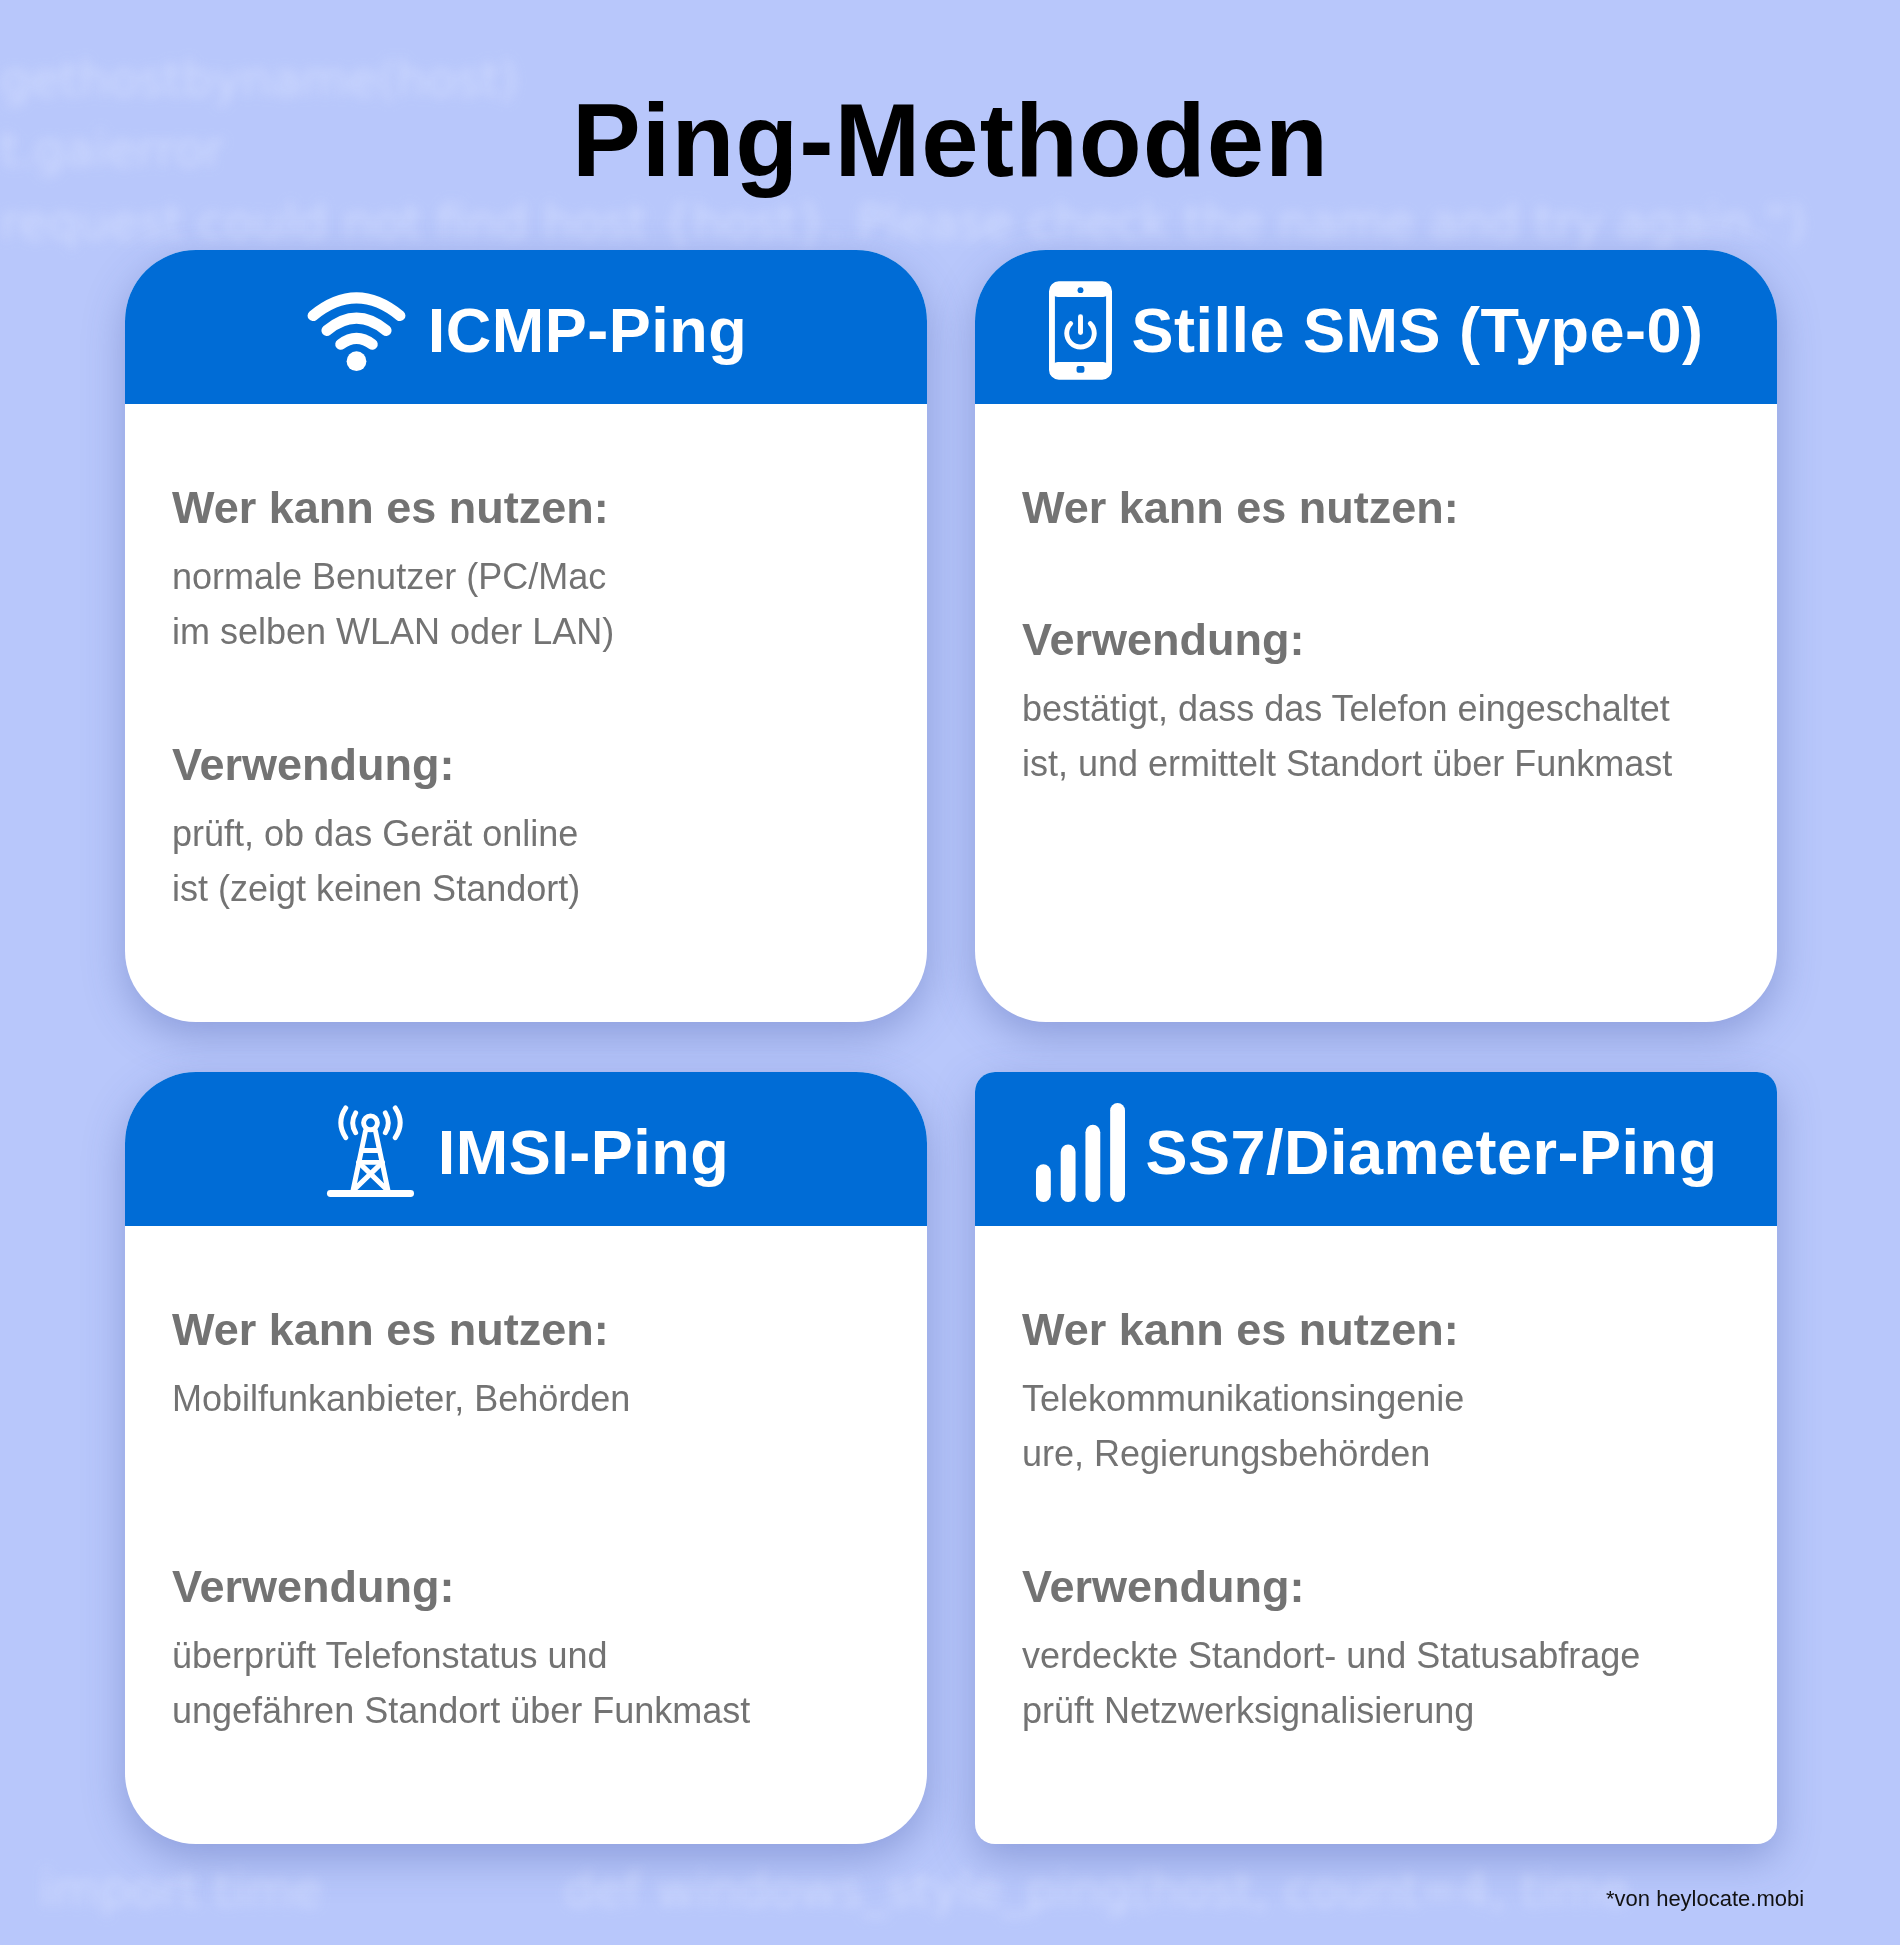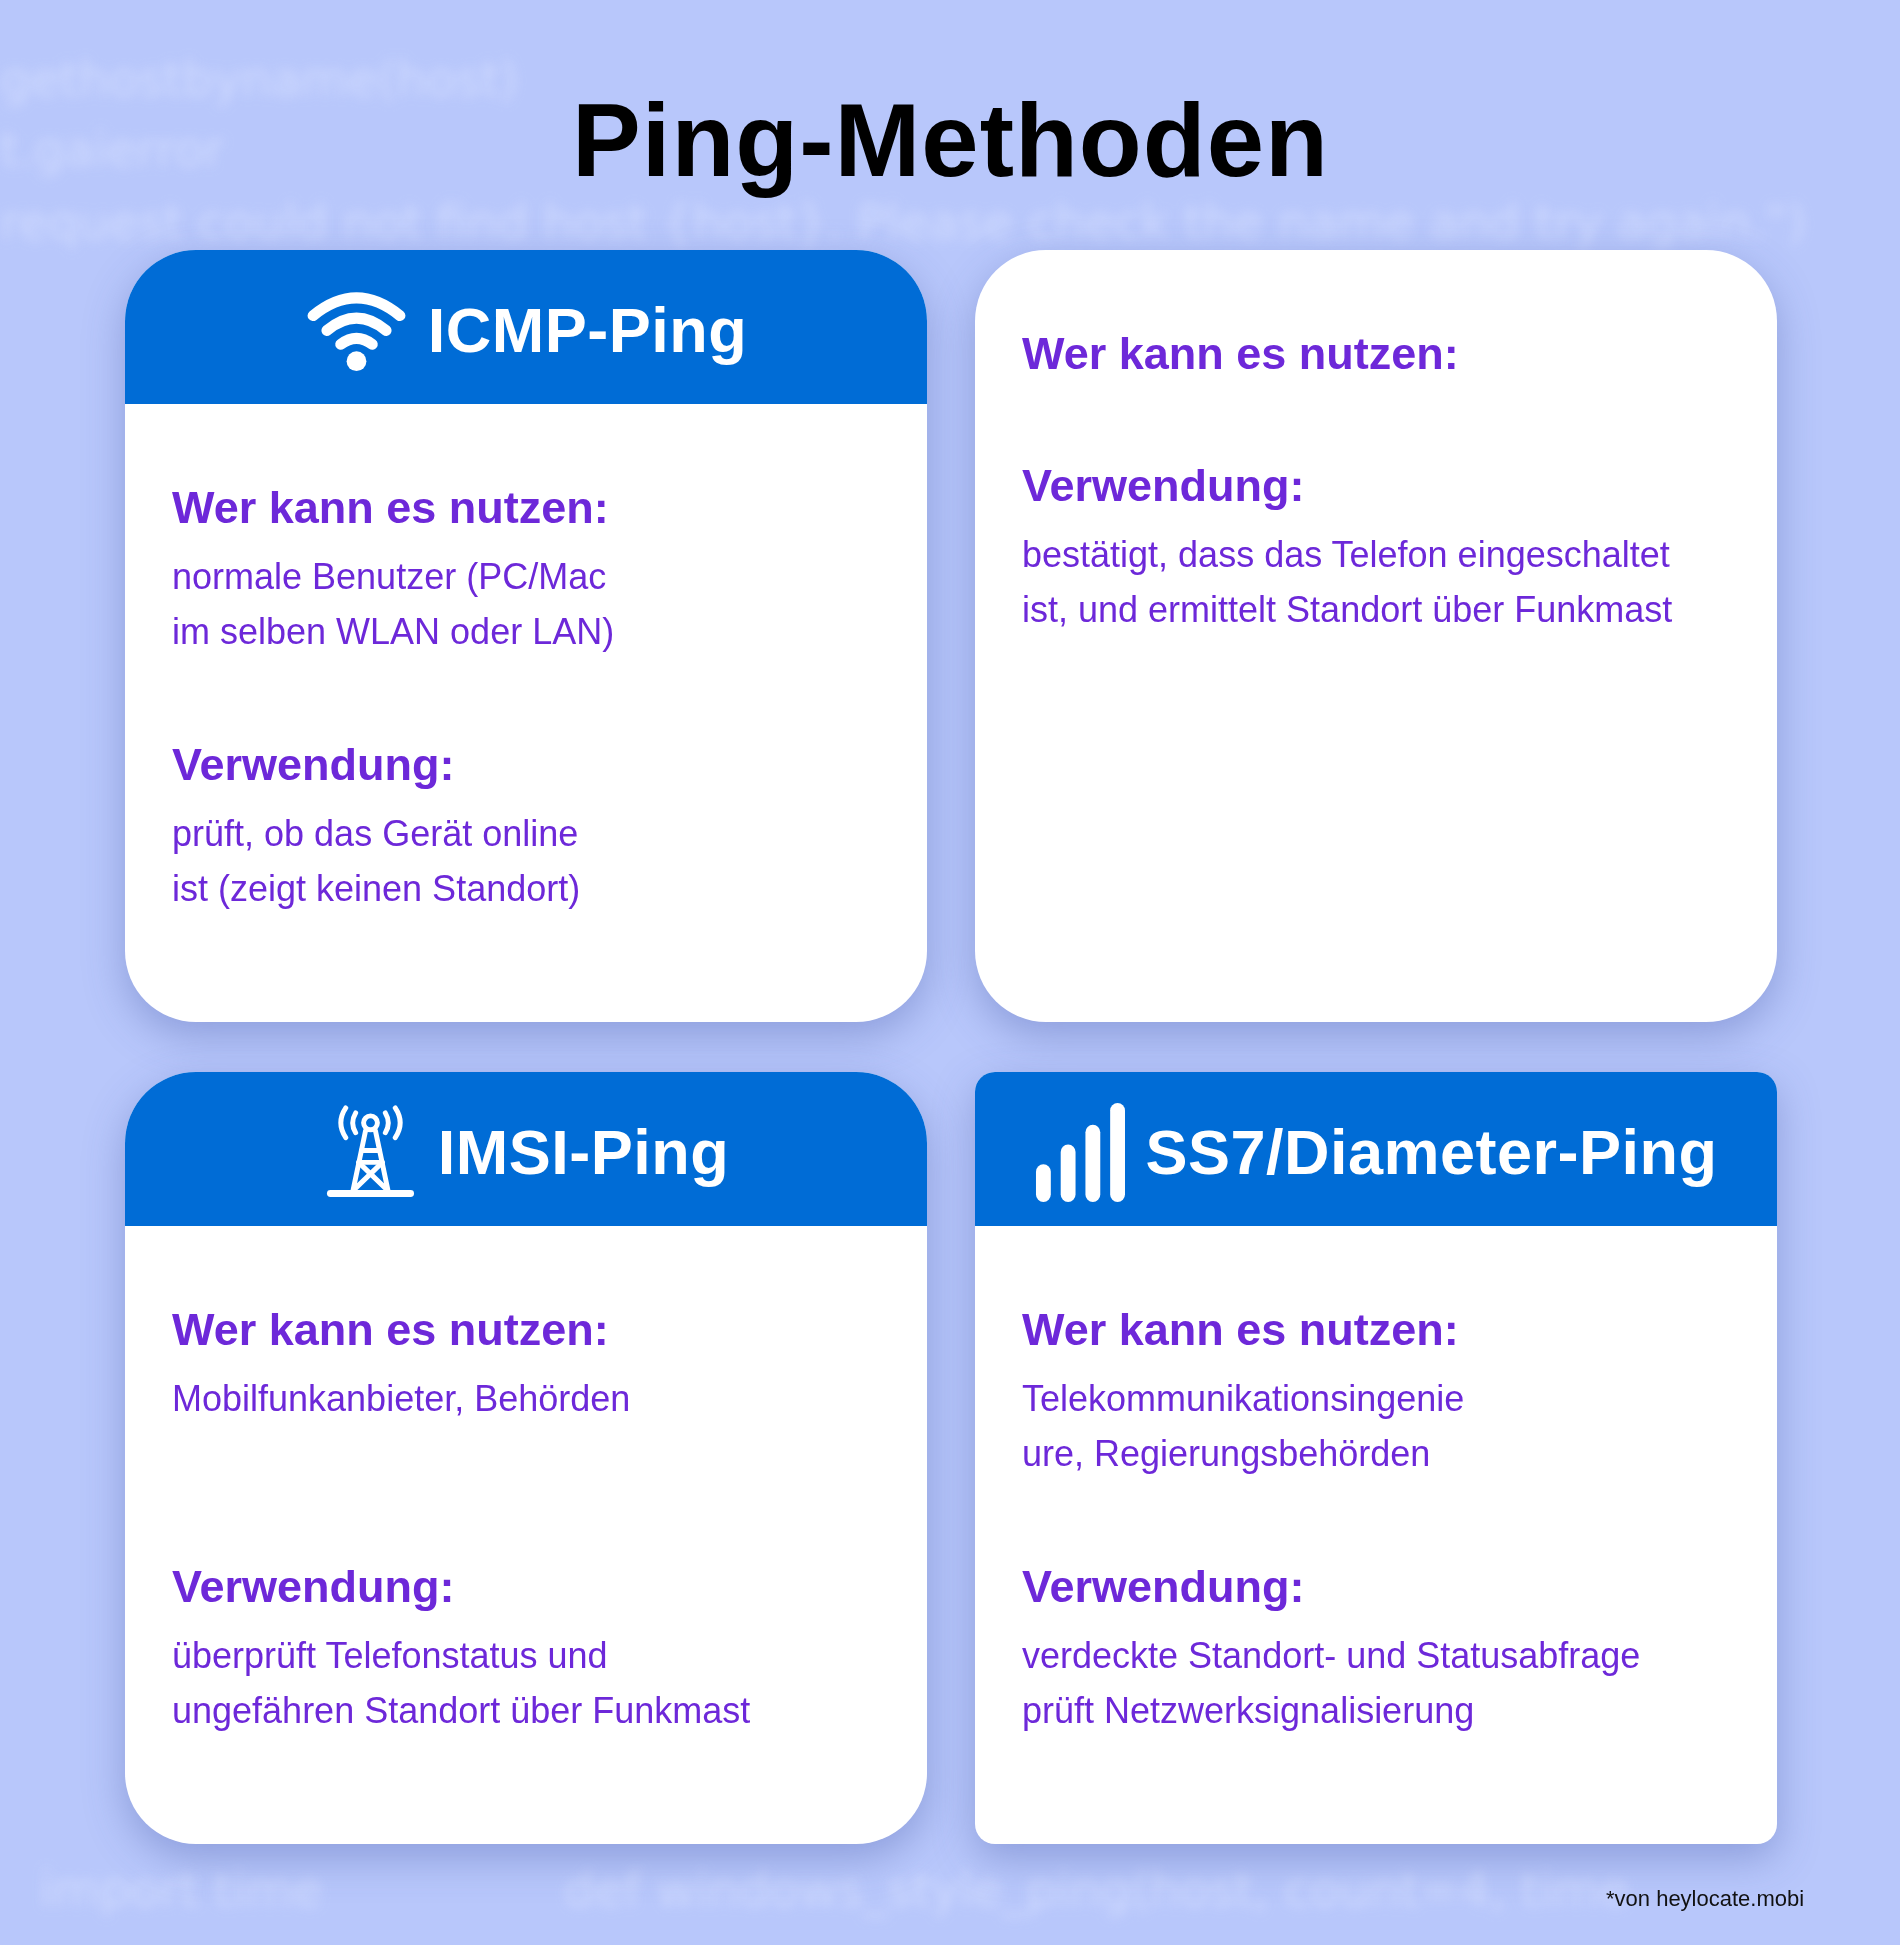--- a/index.html
+++ b/index.html
@@ -29,21 +29,21 @@
   }
   .card-header {
     height:154px; background:#006cd6; color:#fff;
     display:flex; align-items:center; justify-content:center; gap:20px;
     padding-top:6px; box-sizing:border-box;
   }
   .card-title {
     font-size:63px; font-weight:bold; white-space:nowrap; letter-spacing:0.5px;
   }
   .icon { display:inline-flex; align-items:center; justify-content:center; }
-  .card-body { padding:76px 20px 0 47px; color:#6d28d9; }
+  .card-body { padding:76px 20px 0 47px; color:#737373; }
   .sec-heading {
     font-size:45px; font-weight:bold; line-height:55px; margin:0;
   }
   .sec-text {
     font-size:36px; line-height:55px; margin:14px 0 0 0; white-space:pre-line;
     min-height:111px;
   }
   .sec-gap { height:77px; }
   .footer {
     position:absolute; left:1606px; top:1886px; font-size:22px; color:#111;
@@ -81,20 +81,34 @@
     <p class="sec-text">normale Benutzer (PC/Mac
 im selben WLAN oder LAN)</p>
     <div class="sec-gap"></div>
     <p class="sec-heading">Verwendung:</p>
     <p class="sec-text">prüft, ob das Gerät online
 ist (zeigt keinen Standort)</p>
   </div>
 </div>
 
 <div class="card" style="left:975px;top:250px;">
+  <div class="card-header">
+    <span class="icon">
+      <svg width="63" height="99" viewBox="0 0 64 100">
+        <rect x="3" y="3" width="58" height="94" rx="7" fill="none" stroke="#fff" stroke-width="6"></rect>
+        <rect x="3" y="3" width="58" height="13" rx="6" fill="#fff"></rect>
+        <rect x="3" y="82" width="58" height="15" rx="6" fill="#fff"></rect>
+        <circle cx="32" cy="9" r="3" fill="#006cd6"></circle>
+        <rect x="28" y="86" width="8" height="7" rx="2" fill="#006cd6"></rect>
+        <path d="M22 43 A14 14 0 1 0 42 43" fill="none" stroke="#fff" stroke-width="5" stroke-linecap="round"></path>
+        <line x1="32" y1="36" x2="32" y2="52" stroke="#fff" stroke-width="5" stroke-linecap="round"></line>
+      </svg>
+    </span>
+    <span class="card-title">Stille SMS (Type-0)</span>
+  </div>
   <div class="card-body">
     <p class="sec-heading">Wer kann es nutzen:</p>
     <div class="sec-gap"></div>
     <p class="sec-heading">Verwendung:</p>
     <p class="sec-text">bestätigt, dass das Telefon eingeschaltet
 ist, und ermittelt Standort über Funkmast</p>
   </div>
 </div>
 
 <div class="card" style="left:125px;top:1072px;">

